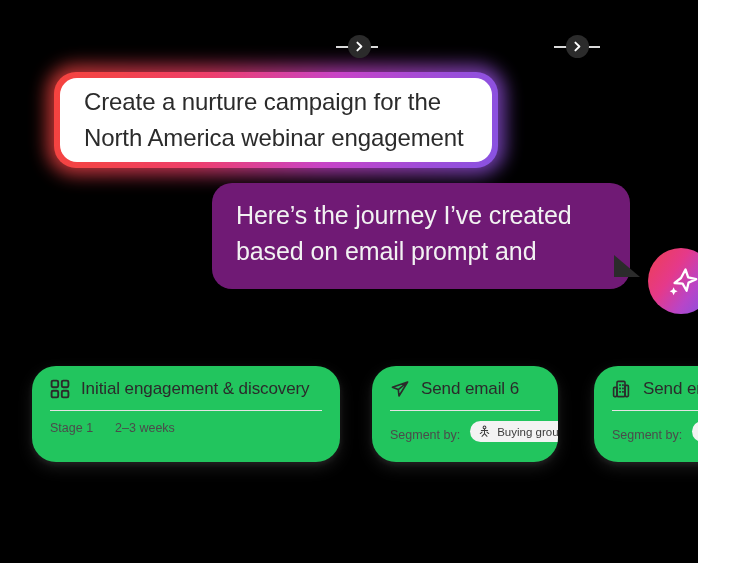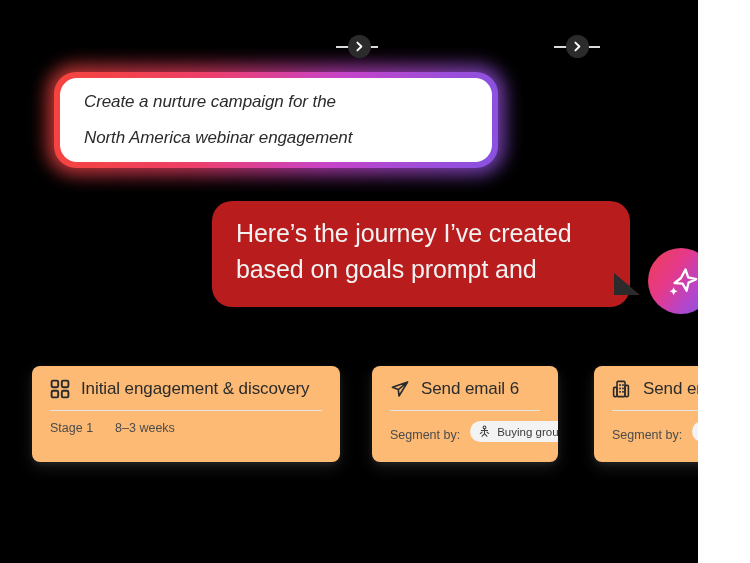--- a/index.html
+++ b/index.html
@@ -64,36 +64,35 @@
     height: 100%;
     background: #ffffff;
     border-radius: 17px;
     box-sizing: border-box;
     padding: 12px 22px 12px 24px;
     display: flex;
     flex-direction: column;
     justify-content: center;
   }
   .prompt-line {
-    font-size: 17px;
+    font-size: 24px;
     line-height: 36px;
     color: #2b2b2b;
     letter-spacing: -0.1px;
     white-space: nowrap;
-    font-style: italic;
   }
 
   
   .assistant-bubble {
     position: absolute;
     left: 212px;
-    top: 201px;
+    top: 183px;
     width: 418px;
     border-radius: 20px;
-    background: #b91c1c;
+    background: #701a75;
     padding: 14px 26px 20px 24px;
     box-sizing: border-box;
     z-index: 12;
   }
   .assistant-line {
     font-size: 25px;
     line-height: 36px;
     color: #f2f2f2;
     letter-spacing: -0.1px;
     white-space: nowrap;
@@ -129,22 +128,22 @@
     position: absolute;
     left: 0;
     top: 366px;
     width: 750px;
     height: 100px;
     z-index: 20;
   }
   .jcard {
     position: absolute;
     top: 0;
-    background: #fdba74;
-    border-radius: 8px;
+    background: #22c55e;
+    border-radius: 24px;
     box-shadow: 0 0 0 1px rgba(0,0,0,.06), 0 6px 16px rgba(255,255,255,.10), 0 2px 6px rgba(255,255,255,.08);
     box-sizing: border-box;
     overflow: hidden;
     height: 96px;
   }
   .jcard.c1 { left: 32px;  width: 308px; }
   .jcard.c2 { left: 372px; width: 186px; }
   .jcard.c3 { left: 594px; width: 156px; }
 
   .jcard-head {
@@ -241,21 +240,21 @@
 
   <div class="prompt-wrap">
     <div class="prompt-inner">
       <div class="prompt-line">Create a nurture campaign for the</div>
       <div class="prompt-line">North America webinar engagement</div>
     </div>
   </div>
 
   <div class="assistant-bubble">
     <div class="assistant-line">Here’s the journey I’ve created</div>
-    <div class="assistant-line">based on goals prompt and</div>
+    <div class="assistant-line">based on email prompt and</div>
     <div class="bubble-tail"></div>
   </div>
 
   <div class="ai-badge">
     <svg width="40" height="40" viewBox="0 0 40 40">
       <path d="M24.5 8.5 L27.2 16.3 L35.2 18.2 L27.6 21.6 L25.6 29.8 L21.6 22.6 L13.6 22.0 L20.0 17.0 Z" fill="none" stroke="#ffffff" stroke-width="2.3" stroke-linejoin="round"></path>
       <path d="M12.6 26.2 L13.9 28.9 L16.6 30.2 L13.9 31.5 L12.6 34.2 L11.3 31.5 L8.6 30.2 L11.3 28.9 Z" fill="#ffffff"></path>
     </svg>
   </div>
 
@@ -284,21 +283,21 @@
           <rect x="1.6" y="1.6" width="6.6" height="6.6" rx="1.4" fill="none" stroke="#2b2b2b" stroke-width="1.9"></rect>
           <rect x="11.8" y="1.6" width="6.6" height="6.6" rx="1.4" fill="none" stroke="#2b2b2b" stroke-width="1.9"></rect>
           <rect x="1.6" y="11.8" width="6.6" height="6.6" rx="1.4" fill="none" stroke="#2b2b2b" stroke-width="1.9"></rect>
           <rect x="11.8" y="11.8" width="6.6" height="6.6" rx="1.4" fill="none" stroke="#2b2b2b" stroke-width="1.9"></rect>
         </svg>
         <span class="jcard-title">Initial engagement &amp; discovery</span>
       </div>
       <div class="jcard-div"></div>
       <div class="jcard-foot">
         <span class="meta-text">Stage 1</span>
-        <span class="meta-text gap2">8–3 weeks</span>
+        <span class="meta-text gap2">2–3 weeks</span>
       </div>
     </div>
 
     <div class="jcard c2">
       <div class="jcard-head">
         <svg class="jc-icon" width="20" height="20" viewBox="0 0 20 20">
           <path d="M17.6 3.0 L2.4 8.2 L8.3 10.6 L17.6 3.0 Z M17.6 3.0 L8.3 10.6 L9.0 17.0 L17.6 3.0 Z" fill="none" stroke="#2b2b2b" stroke-width="1.6" stroke-linejoin="round"></path>
         </svg>
         <span class="jcard-title">Send email 6</span>
       </div>

